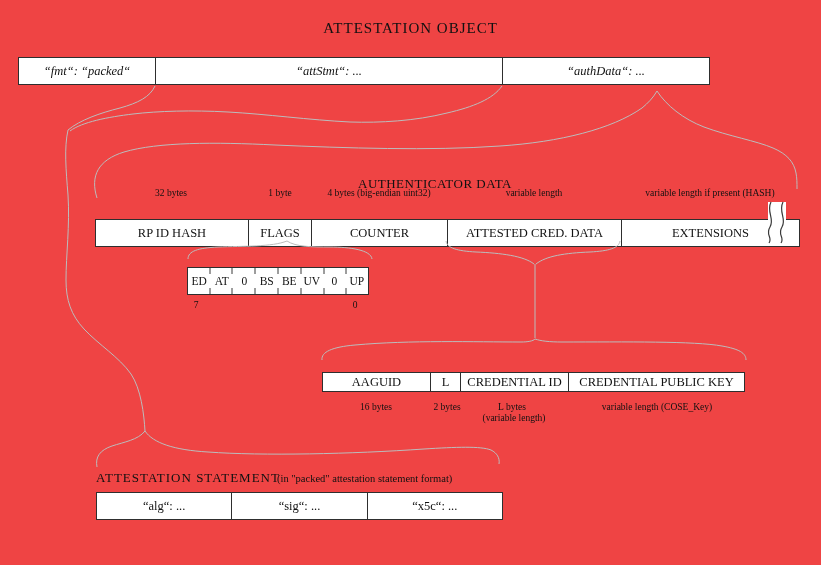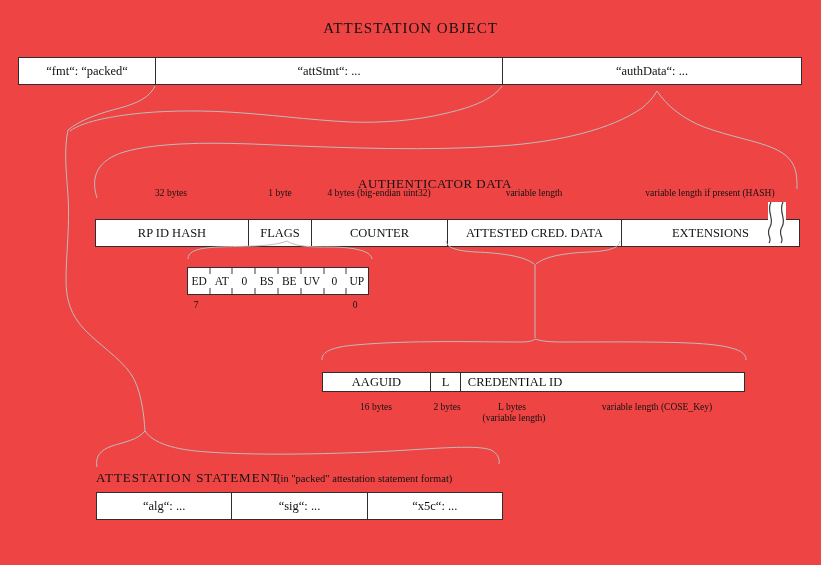--- a/index.html
+++ b/index.html
@@ -12,21 +12,21 @@
   .main-title{left:0;top:20px;width:821px;font-size:15px;letter-spacing:1px;text-align:center;}
   .authdata-title{left:95px;top:160px;width:680px;font-size:13px;letter-spacing:.5px;text-align:center;margin-top:16px;}
   
   .boxrow{display:flex;border:1px solid #2e2e2e;box-sizing:border-box;background:#fff;}
   .boxrow .cell{
     box-sizing:border-box;border-right:1px solid #2e2e2e;
     display:flex;align-items:center;justify-content:center;
     font-size:12.5px;white-space:nowrap;overflow:visible;
   }
   .boxrow .cell:last-child{border-right:none;}
-  .row-top{left:18px;top:57px;width:784px;height:28px;}
+  .row-top{left:18px;top:57px;width:692px;height:28px;font-style:italic;}
   .row-top .c0{width:137px;} .row-top .c1{width:347px;} .row-top .c2{flex:1;}
   .row-auth{left:95px;top:207px;width:705px;height:28px;margin-top:12px;}
   .row-auth .c0{width:153px;} .row-auth .c1{width:63px;} .row-auth .c2{width:136px;}
   .row-auth .c3{width:174px;} .row-auth .c4{flex:1;}
   .row-ac{left:322px;top:372px;width:423px;height:20px;}
   .row-ac .c0{width:108px;} .row-ac .c1{width:30px;} .row-ac .c2{width:108px;} .row-ac .c3{flex:1;}
   .row-as{left:96px;top:492px;width:407px;height:28px;}
   .row-as .cell{flex:1;}
   
   .flagbox{left:187px;top:267px;width:182px;height:28px;border:1px solid #2e2e2e;
@@ -82,20 +82,21 @@
     <div class="bit">0</div>
     <div class="bit">UP</div>
   </div>
   <div class="abs slabel" style="left:196px;top:300px;">7</div>
   <div class="abs slabel" style="left:355px;top:300px;">0</div>
 
   <div class="abs boxrow row-ac">
     <div class="cell c0">AAGUID</div>
     <div class="cell c1">L</div>
     <div class="cell c2">CREDENTIAL ID</div>
+    <div class="cell c3">CREDENTIAL PUBLIC KEY</div>
   </div>
 
   <div class="abs slabel" style="left:376px;top:402px;">16 bytes</div>
   <div class="abs slabel" style="left:447px;top:402px;">2 bytes</div>
   <div class="abs slabel" style="left:512px;top:402px;">L bytes</div>
   <div class="abs slabel" style="left:514px;top:413px;">(variable length)</div>
   <div class="abs slabel" style="left:657px;top:402px;">variable length (COSE_Key)</div>
 
   <div class="abs as-title">ATTESTATION STATEMENT</div>
   <div class="abs as-sub">(in "packed" attestation statement format)</div>

